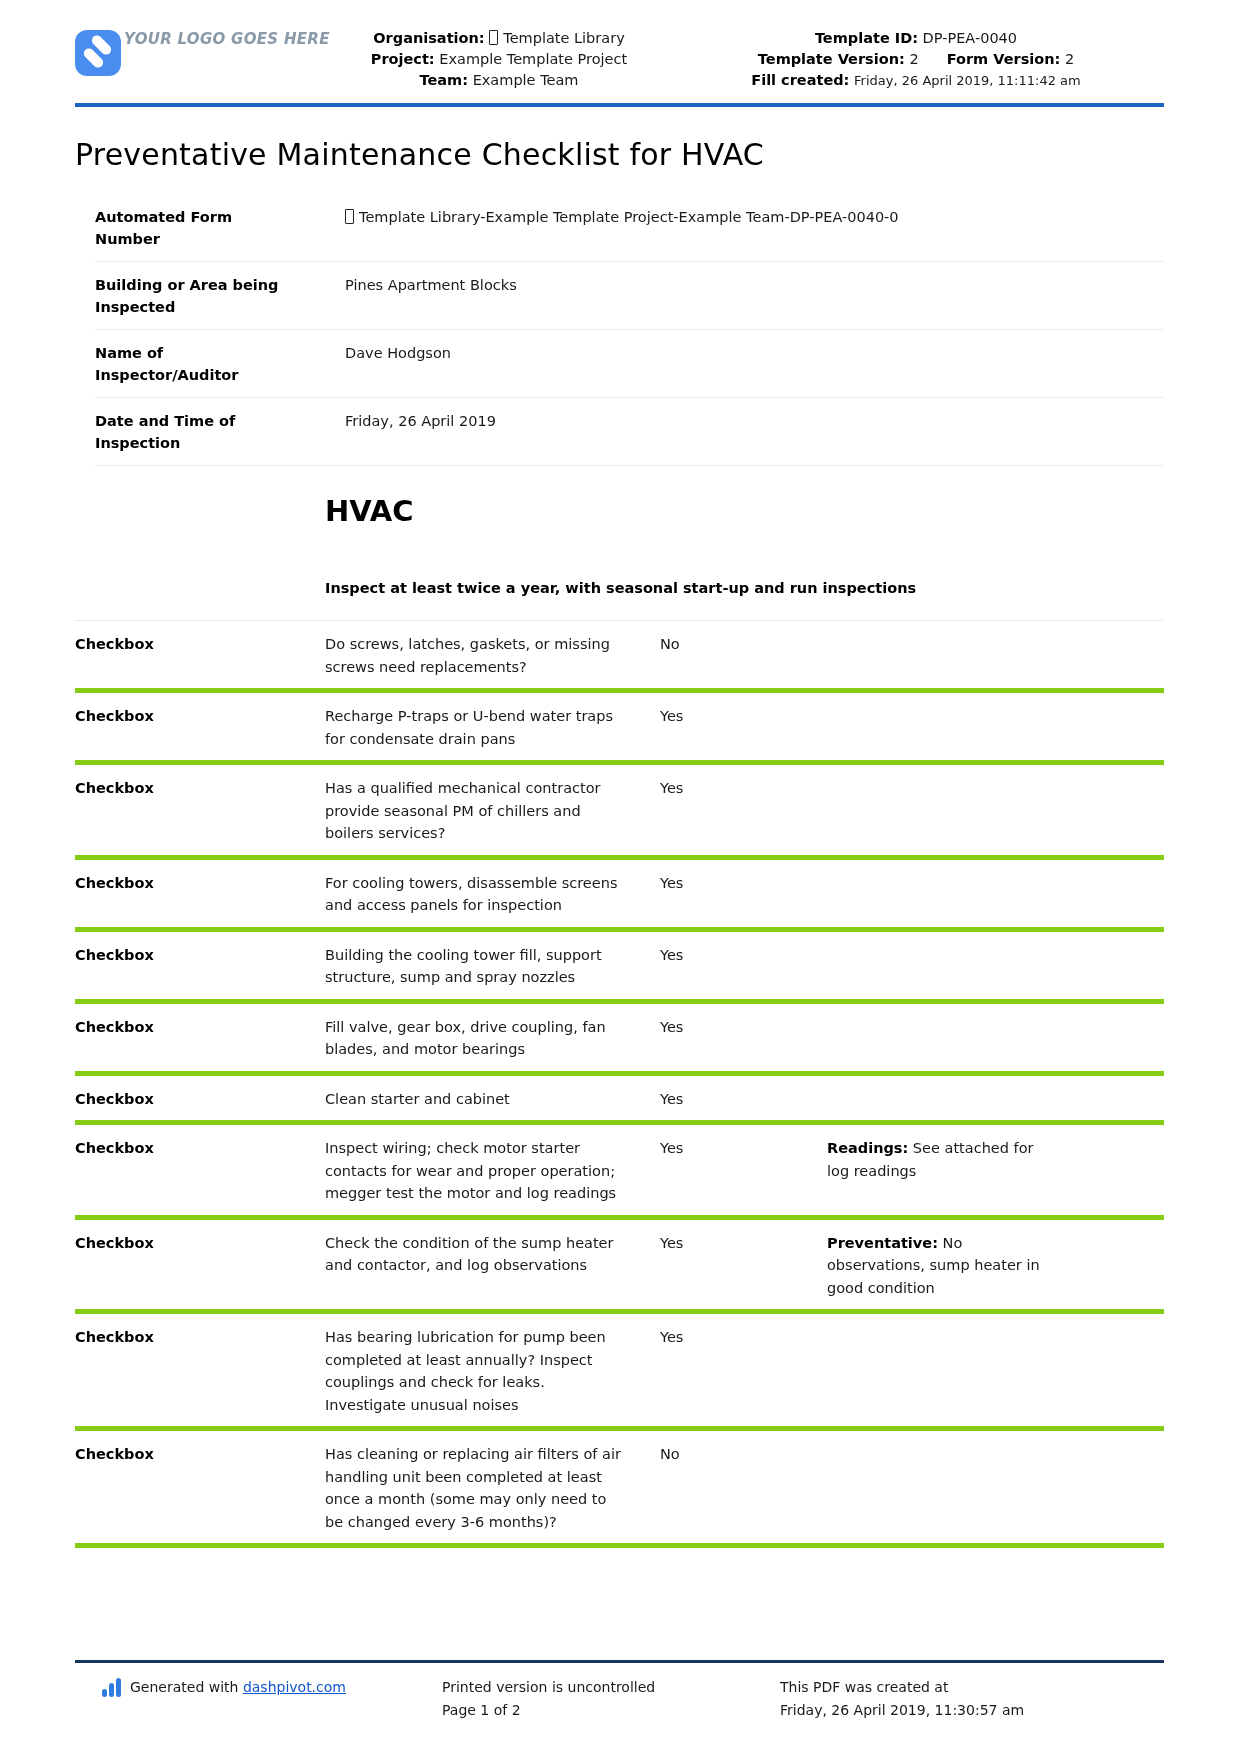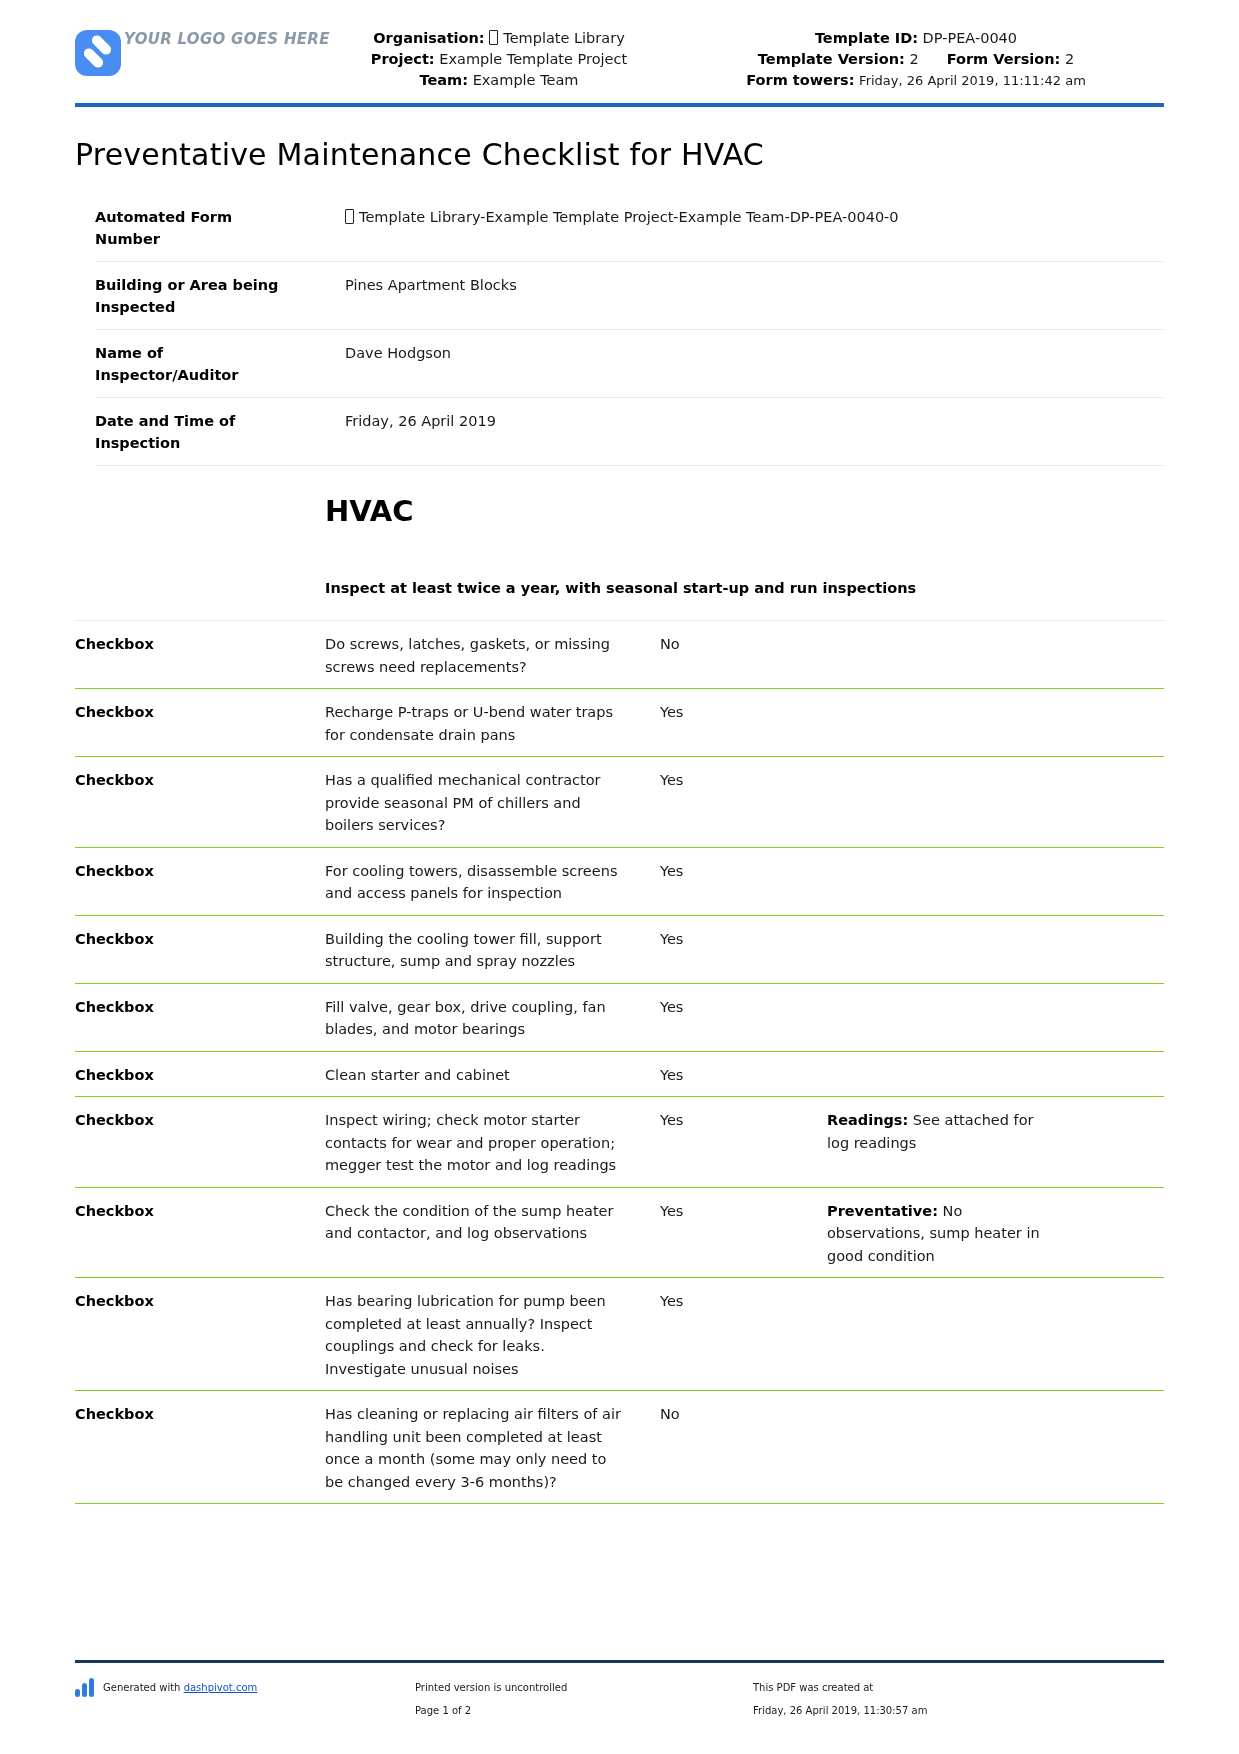--- a/index.html
+++ b/index.html
@@ -32,33 +32,33 @@
   
   .meta { margin-top:22px; }
   .meta-row { display:grid; grid-template-columns:250px 1fr; border-bottom:1px solid #ececec; padding:12px 0 11px 0; font-size:14.5px; line-height:22px;margin-left:20px; }
   .meta-label { font-weight:700; color:#000; max-width:200px; }
 
   .sec-heading { margin:28px 0 0 250px; font-size:29px; font-weight:700; color:#000000; }
   .instruction { margin:52px 0 0 250px; font-size:14.5px; font-weight:700; color:#000; }
 
   
   .table { margin-top:24px; }
-  .crow { display:grid; grid-template-columns:250px 335px 167px 1fr; border-bottom:1px solid #84cc16; padding:12px 0 10px 0; font-size:14.5px; line-height:22.5px; }
+  .crow { display:grid; grid-template-columns:250px 335px 167px 1fr; border-bottom:5px solid #84cc16; padding:12px 0 10px 0; font-size:14.5px; line-height:22.5px; }
   .crow:first-child { border-top:1px solid #ececec; }
   .c1 { font-weight:700; color:#000; }
   .c2 { max-width:302px; }
   .c4 { max-width:215px; }
   .note-label { font-weight:700; color:#000; }
 
   .tofu { display:inline-block; width:9px; height:15px; border:1.5px solid #222; border-radius:1px; margin-right:5px; vertical-align:-2px; }
 
   
   .footer { position:absolute; left:0; right:0; top:1660px; }
   .footer-line { height:3px; background:#17375e; margin:0 75px; }
-  .footer-cols { display:grid; grid-template-columns:340px 338px 1fr; padding:13px 75px 0 75px; font-size:10px; line-height:23px; }
+  .footer-cols { display:grid; grid-template-columns:340px 338px 1fr; padding:13px 75px 0 102px; font-size:14px; line-height:23px; }
   .fleft { display:flex; align-items:flex-start; gap:9px; }
   .bars { display:flex; align-items:flex-end; gap:2px; height:21px; padding-top:2px; flex:0 0 auto; }
   .bar { width:5px; background:#2f7ce0; border-radius:3px; }
   .b1 { height:8px; } .b2 { height:14px; } .b3 { height:19px; }
   a.link { color:#1155cc; text-decoration:underline; cursor:pointer; }
 </style>
 </head>
 <body>
 
 <div class="page">
@@ -73,21 +73,21 @@
         <div class="logo-text">YOUR LOGO GOES HERE</div>
       </div>
       <div>
         <div class="hline"><b>Organisation:</b> <span class="tofu"></span><span>Template Library</span></div>
         <div class="hline"><b>Project:</b> <span>Example Template Project</span></div>
         <div class="hline"><b>Team:</b> <span>Example Team</span></div>
       </div>
       <div>
         <div class="hline"><b>Template ID:</b> <span>DP-PEA-0040</span></div>
         <div class="hline"><b>Template Version:</b> <span>2</span><span class="pair-gap"></span><b>Form Version:</b> <span>2</span></div>
-        <div class="hline"><b>Form towers:</b> <span class="small-val">Friday, 26 April 2019, 11:11:42 am</span></div>
+        <div class="hline"><b>Fill created:</b> <span class="small-val">Friday, 26 April 2019, 11:11:42 am</span></div>
       </div>
     </div>
 
     <div class="divider-blue"></div>
 
     <div class="title">Preventative Maintenance Checklist for HVAC</div>
 
     <div class="meta">
       <div class="meta-row">
         <div class="meta-label">Automated Form Number</div>

